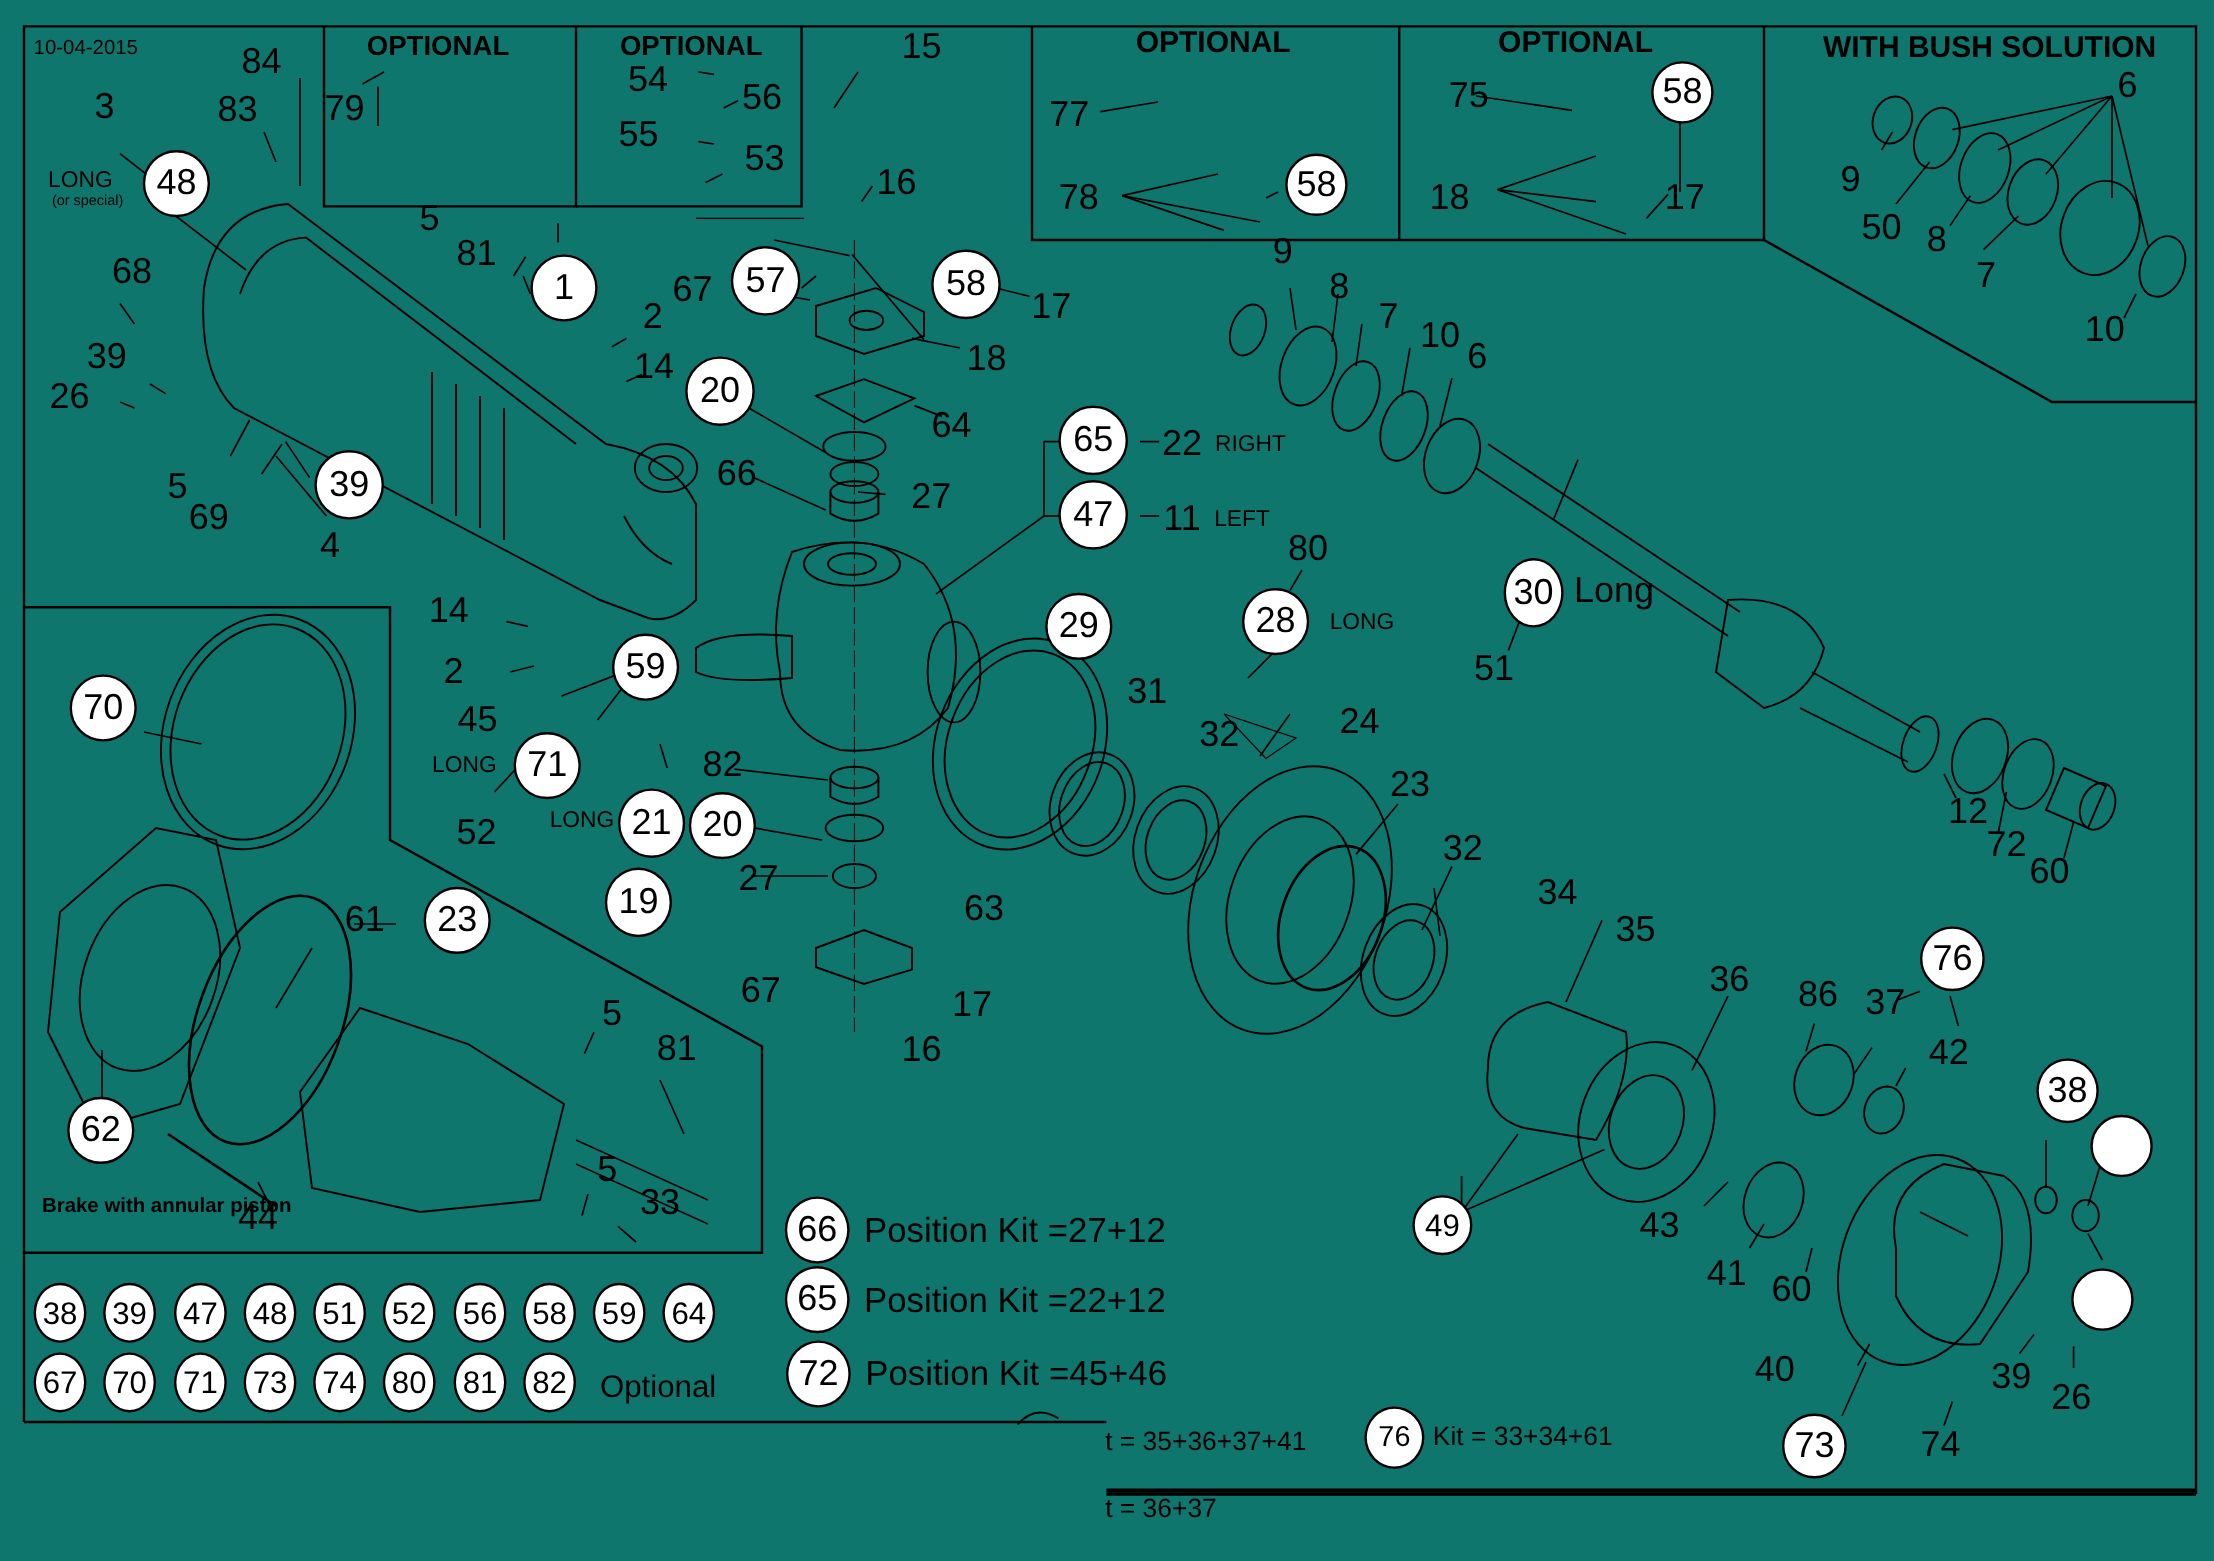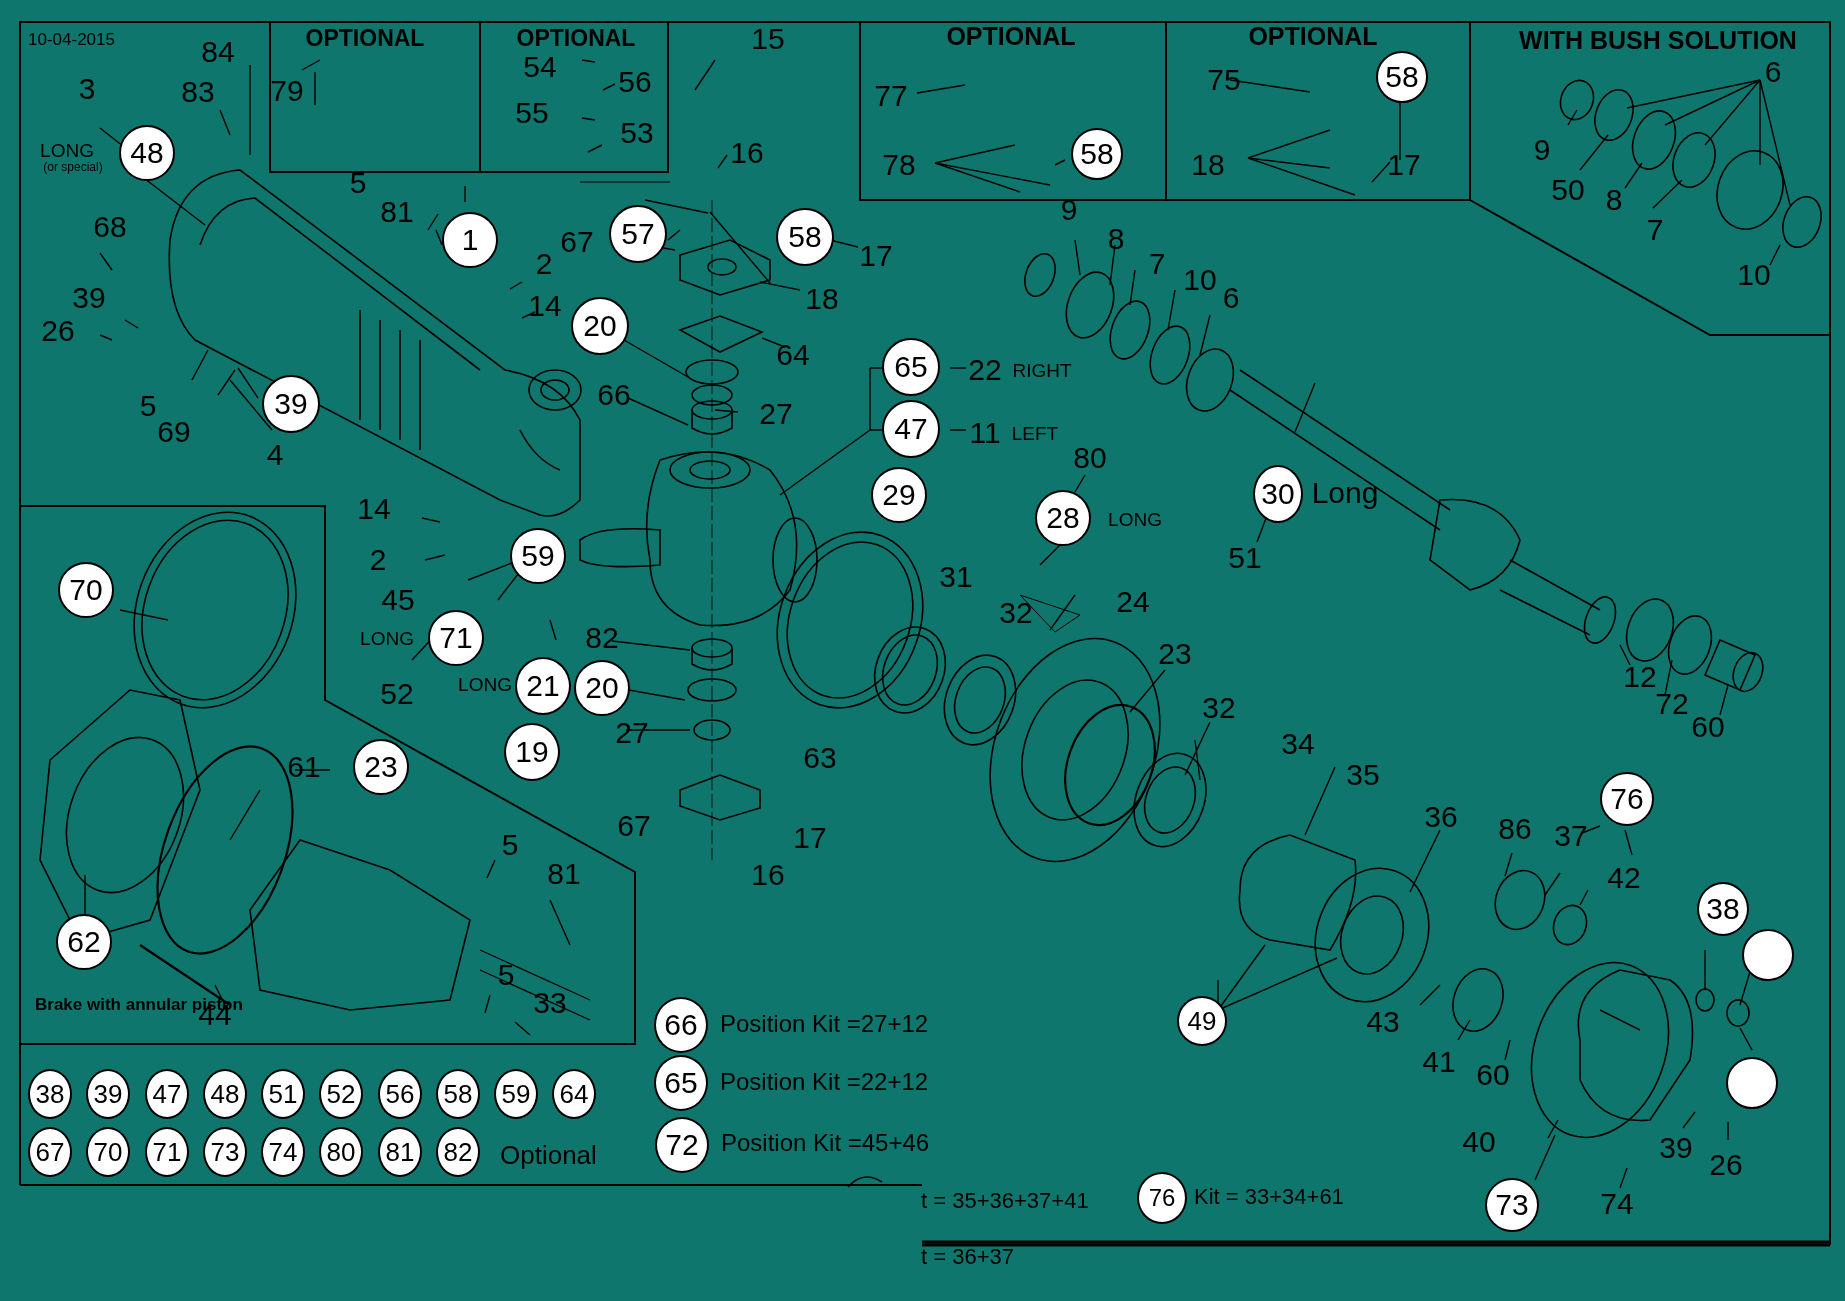--- a/index.html
+++ b/index.html
@@ -6,21 +6,21 @@
   body{width:1845px;height:1301px;position:relative;overflow:hidden;font-family:"Liberation Sans",sans-serif;color:#000;}
   #page{position:absolute;left:0;top:0;width:1845px;height:1301px;background:#0f766e;}
   svg#art{position:absolute;left:0;top:0;}
   .lbl{position:absolute;font-family:"Liberation Sans",sans-serif;font-size:30px;line-height:1;white-space:nowrap;transform:translate(-50%,-50%);}
   .sm{font-size:19px;}
   .xs{font-size:12px;}
   .circ{position:absolute;border:2px solid #000;border-radius:50%;width:52px;height:52px;display:flex;align-items:center;justify-content:center;font-size:30px;transform:translate(-50%,-50%);background:#fff;box-sizing:border-box;}
   .circ.s{width:44px;height:50px;font-size:26px;}
   .hdr{position:absolute;font-weight:bold;font-size:23px;transform:translate(-50%,-50%);white-space:nowrap;}
   .date{position:absolute;font-size:17px;}
-  .kit{position:absolute;font-size:24px;white-space:nowrap;}
+  .kit{position:absolute;font-size:29px;white-space:nowrap;}
   .kit2{position:absolute;font-size:22px;white-space:nowrap;}
   .brake{position:absolute;font-weight:bold;font-size:17px;line-height:21px;}
 </style>
 </head>
 <body>
 
 <div id="page">
 
 <svg id="art" width="1845" height="1301" viewBox="0 0 1845 1301" fill="none" stroke="#000" stroke-width="2">
 
@@ -337,21 +337,21 @@
 
 <div class="lbl" style="left:1069px;top:210px;">9</div>
 <div class="lbl" style="left:1116px;top:239px;">8</div>
 <div class="lbl" style="left:1157px;top:264px;">7</div>
 <div class="lbl" style="left:1200px;top:280px;">10</div>
 <div class="lbl" style="left:1231px;top:298px;">6</div>
 <div class="circ" style="left:1278px;top:494px;width:50px;height:58px;">30</div>
 <div class="lbl" style="left:1245px;top:558px;">51</div>
 <div class="lbl" style="left:1090px;top:458px;">80</div>
 <div class="circ" style="left:1063px;top:518px;width:56px;height:56px;">28</div>
-<div class="circ" style="left:899px;top:495px;width:56px;height:56px;">29</div>
+<div class="circ" style="left:899px;top:522px;width:56px;height:56px;">29</div>
 <div class="lbl" style="left:956px;top:577px;">31</div>
 <div class="lbl" style="left:1016px;top:613px;">32</div>
 <div class="lbl" style="left:1133px;top:602px;">24</div>
 <div class="lbl" style="left:1175px;top:654px;">23</div>
 <div class="lbl" style="left:1219px;top:708px;">32</div>
 <div class="lbl" style="left:1640px;top:677px;">12</div>
 <div class="lbl" style="left:1672px;top:704px;">72</div>
 <div class="lbl" style="left:1708px;top:727px;">60</div>
 
 <div class="lbl" style="left:374px;top:509px;">14</div>

